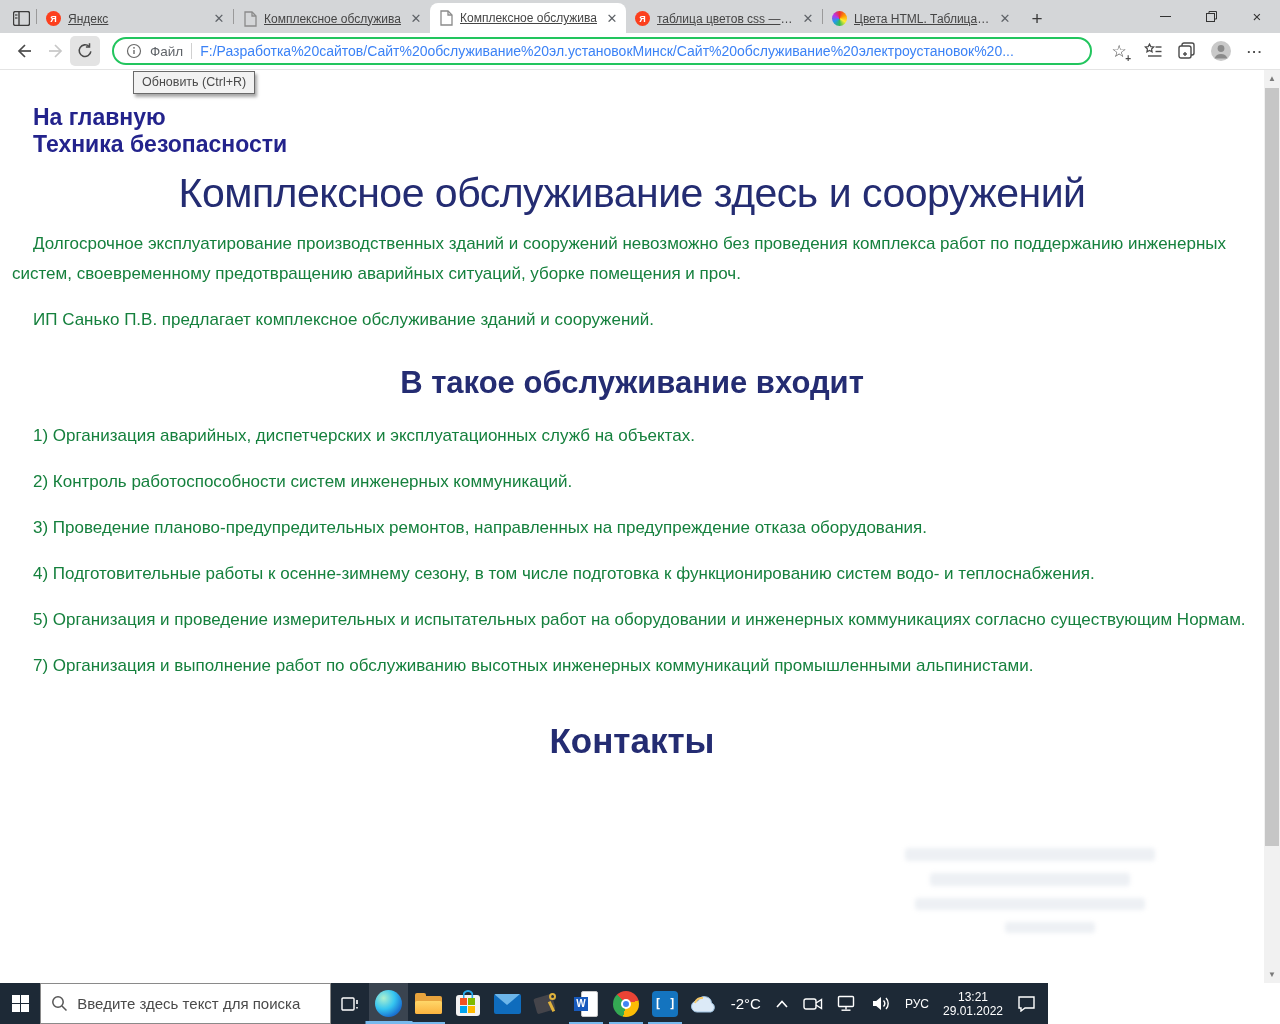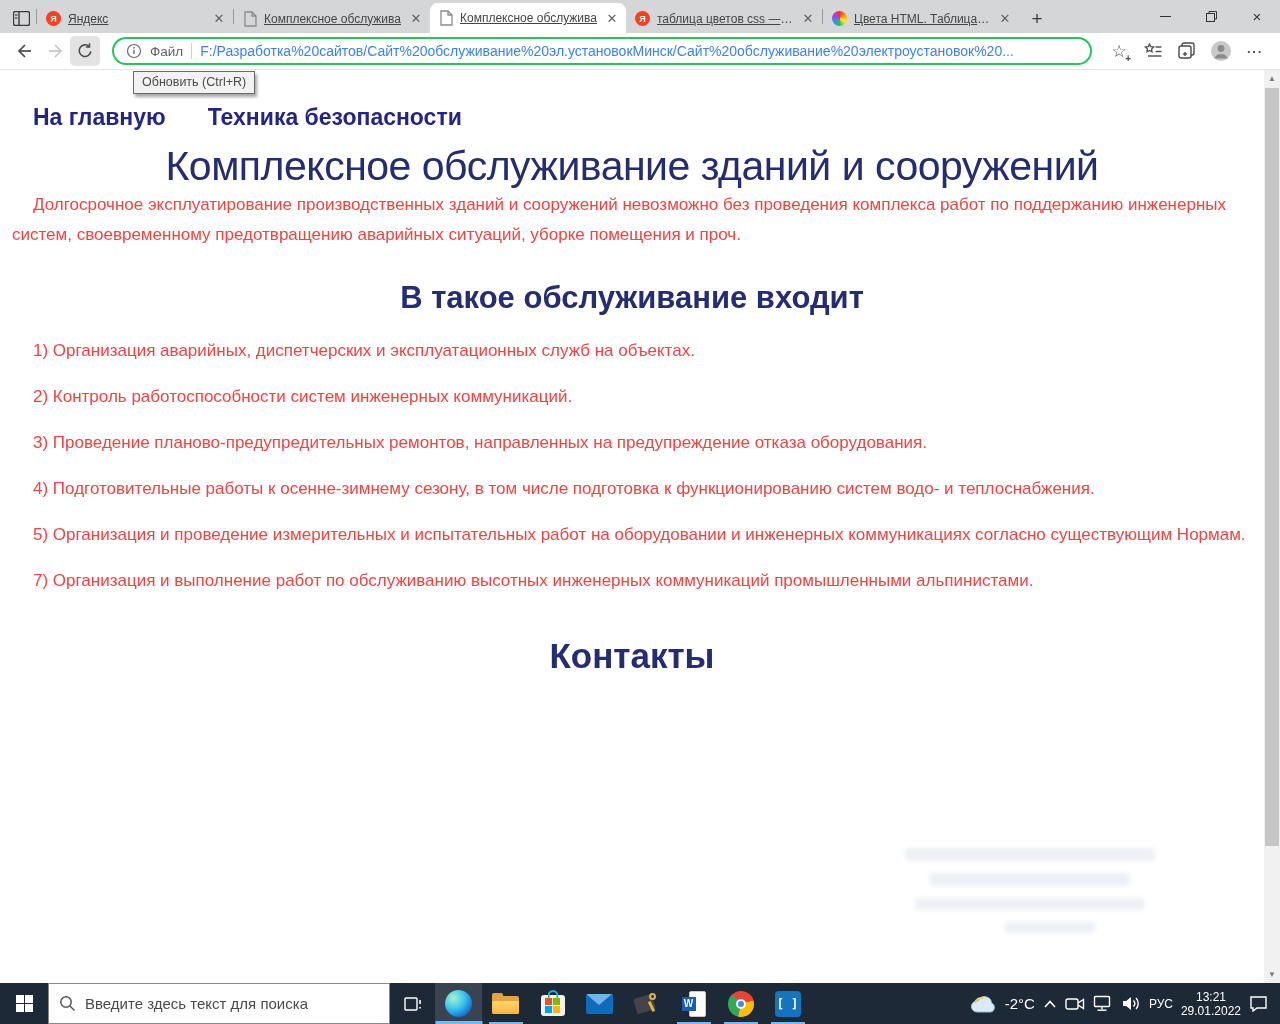--- a/index.html
+++ b/index.html
@@ -45,39 +45,39 @@
   .star-plus { position:absolute; right:3px; bottom:2px; font-size:10px; font-weight:bold; }
   .more-glyph { font-weight:bold; letter-spacing:1px; font-size:13px; }
 
   
   .tooltip { position:absolute; left:133px; top:71px; z-index:60; background:#f2f2f2;
              border:1px solid #6a6a6a; padding:3px 8px 4px; font-size:12.5px; color:#4a4a4a;
              box-shadow:2px 3px 3px rgba(0,0,0,.35); white-space:nowrap; }
 
   
   .page { position:absolute; top:70px; left:0; width:1264px; height:913px; background:#fff; overflow:hidden; }
-  .site-nav { display:flex; gap:42px; margin:34px 4px 0 33px; }
+  .site-nav { display:flex; margin:34px 4px 0 33px;flex-direction:column; }
   .site-nav a { font-size:23px; font-weight:bold; color:#23238c; text-decoration:none; }
   .page h1 { margin-top:12px; text-align:center; font-size:41px; font-weight:500; color:#242c72;
              letter-spacing:-0.5px; white-space:nowrap; }
-  .prose { margin:0 12px 0; font-size:17px; color:#ef4444; }
+  .prose { margin:12px 12px 0; font-size:17px; color:#15803d; }
   .prose p { line-height:30px; text-indent:21px; margin-bottom:16px; }
   .section-title { text-align:center; font-size:31px; font-weight:600; color:#242c72; margin:30px 0 20px; }
   .contacts-title { text-align:center; font-size:35px; font-weight:600; color:#242c72; margin-top:40px; }
   .ghost { position:absolute; background:rgba(175,188,205,0.22); filter:blur(2px); border-radius:3px; }
 
   
   .scrollbar { position:absolute; top:70px; right:0; width:16px; height:913px; background:#f1f1f1; }
   .sb-arrow { width:16px; height:17px; display:flex; align-items:center; justify-content:center;
               color:#7a7a7a; font-size:8px; }
   .sb-arrow.down { position:absolute; bottom:0; }
   .sb-thumb { position:absolute; top:18px; left:1px; width:14px; height:758px; background:#c6c6c6; }
 
   
-  .taskbar { position:absolute; top:983px; left:0; width:1280px; height:41px; background:#1d2936;
+  .taskbar { position:absolute; top:983px; left:0; width:1048px; height:41px; background:#1d2936;
              display:flex; align-items:stretch; }
   .start-btn { width:48px; display:flex; align-items:center; justify-content:center; }
   .win-logo { display:grid; grid-template-columns:8px 8px; grid-template-rows:8px 8px; gap:1px; }
   .win-logo div { background:#fff; }
   .tb-search { width:342px; background:#fff; border:1px solid #8a8a8a; display:flex; align-items:center;
                padding:0 10px; gap:9px; }
   .tb-search input { border:none; outline:none; font-size:15px; width:100%; background:transparent;
                      font-family:"Liberation Sans", sans-serif; color:#222; }
   .tb-search input::placeholder { color:#4a4a4a; }
   .taskview-btn { width:45px; display:flex; align-items:center; justify-content:center; }
@@ -115,21 +115,21 @@
                border:1px solid #c9c9c9; border-radius:2px; }
   .word-badge { position:absolute; left:0; top:6px; width:14px; height:14px; background:#185abd; color:#fff;
                 font-weight:bold; font-size:10px; display:flex; align-items:center; justify-content:center; }
   .icon-chrome { width:26px; height:26px; border-radius:50%; position:relative; display:grid; place-items:center;
                  background:conic-gradient(from -45deg,#ea4335 0 33%,#fbbc05 33% 66%,#34a853 66% 100%); }
   .chrome-center { width:10px; height:10px; border-radius:50%; background:#4285f4; border:2.5px solid #fff; }
   .icon-brackets { width:26px; height:26px; border-radius:4px; background:#1474bf; color:#fff;
                    display:flex; align-items:center; justify-content:center;
                    font-family:"DejaVu Sans Mono", monospace; font-size:12px; font-weight:bold; }
 
-  .tray { margin-left:auto; display:flex; align-items:center; gap:0; padding-right:8px; color:#fff; }
+  .tray { margin-left:auto; display:flex; align-items:center; gap:6px; padding-right:8px; color:#fff; }
   .tray-item { display:flex; align-items:center; justify-content:center; padding:0 4px; height:41px; }
   .temp-text { font-size:15px; }
   .lang-text { font-size:12px; }
   .clock { text-align:center; font-size:12px; line-height:14px; }
 
   svg { display:block; }
 </style>
 </head>
 <body>
 
@@ -276,24 +276,25 @@
 </div>
 
 <div class="tooltip">Обновить (Ctrl+R)</div>
 
 <div class="page">
   <nav class="site-nav">
     <a href="#">На главную</a>
     <a href="#">Техника безопасности</a>
   </nav>
 
-  <h1>Комплексное обслуживание зданий и сооружений</h1>
+  <h1>Комплексное обслуживание здесь и сооружений</h1>
 
   <div class="prose">
     <p>Долгосрочное эксплуатирование производственных зданий и сооружений невозможно без проведения комплекса работ по поддержанию инженерных систем, своевременному предотвращению аварийных ситуаций, уборке помещения и проч.</p>
+    <p>ИП Санько П.В. предлагает комплексное обслуживание зданий и сооружений.</p>
   </div>
 
   <h2 class="section-title">В такое обслуживание входит</h2>
 
   <div class="prose">
     <p>1) Организация аварийных, диспетчерских и эксплуатационных служб на объектах.</p>
     <p>2) Контроль работоспособности систем инженерных коммуникаций.</p>
     <p>3) Проведение планово-предупредительных ремонтов, направленных на предупреждение отказа оборудования.</p>
     <p>4) Подготовительные работы к осенне-зимнему сезону, в том числе подготовка к функционированию систем водо- и теплоснабжения.</p>
     <p>5) Организация и проведение измерительных и испытательных работ на оборудовании и инженерных коммуникациях согласно существующим Нормам.</p>

